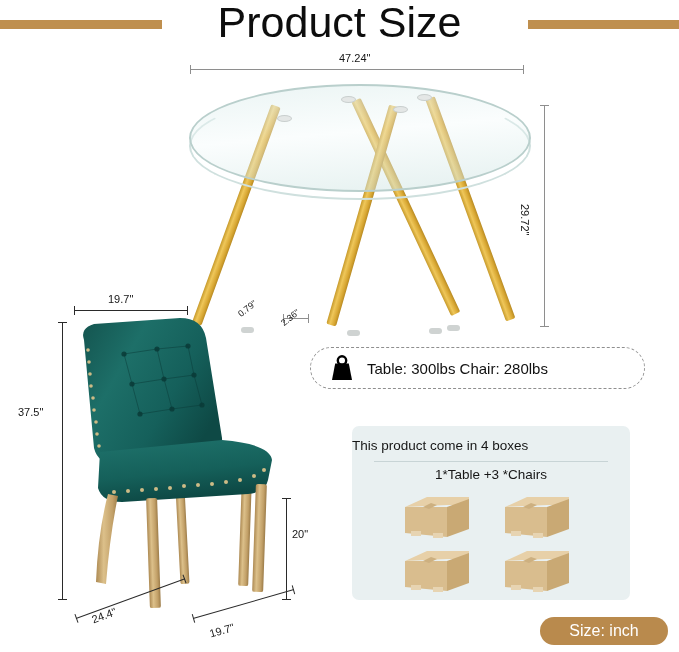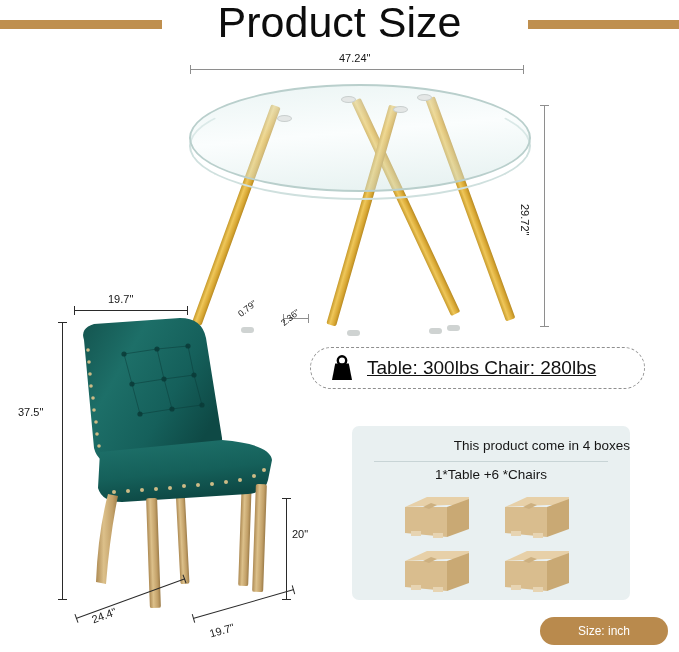--- a/index.html
+++ b/index.html
@@ -86,50 +86,50 @@
     background: #cfd3d2;
   }
 
   
   #weight-pill {
     position: absolute; left: 310px; top: 347px; width: 335px; height: 42px;
     border: 1px dashed #8f8f8f; border-radius: 21px;
     display: flex; align-items: center; padding-left: 16px; gap: 10px;
   }
   #weight-pill .label {
-    font-size: 19px; color: #111111; white-space: nowrap; text-decoration: underline;
+    font-size: 15px; color: #111111; white-space: nowrap;
   }
 
   
   #boxes-panel {
     position: absolute; left: 352px; top: 426px; width: 278px; height: 174px;
     background: #e9f0f1; border-radius: 7px;
     padding-top: 10px;
   }
   #boxes-panel .headline {
-    text-align: right; font-size: 13.5px; color: #161616; line-height: 20px;
+    text-align: left; font-size: 13.5px; color: #161616; line-height: 20px;
   }
   #boxes-panel .divider {
     width: 234px; height: 1px; background: #c8d4d6; margin: 5px auto 3px;
   }
   #boxes-panel .subline {
     text-align: center; font-size: 13.5px; color: #161616; line-height: 20px;
   }
   #box-grid {
     margin: 8px auto 0; width: 188px;
     display: grid; grid-template-columns: 1fr 1fr; grid-template-rows: 1fr 1fr;
     gap: 6px 12px;
   }
   .box { position: relative; width: 80px; height: 48px; }
 
   
   #size-badge {
     position: absolute; left: 540px; top: 617px; width: 128px; height: 28px;
     background: #b98a4d; border-radius: 14px;
-    color: #ffffff; font-size: 12px;
+    color: #ffffff; font-size: 16px;
     display: flex; align-items: center; justify-content: center;
   }
 
   
   #chair-illustration { position: absolute; left: 62px; top: 312px; width: 230px; height: 300px; }
 </style>
 </head>
 <body>
 
 <div id="header">
@@ -181,21 +181,21 @@
       <circle cx="15" cy="7.5" r="4.2" fill="none" stroke="#000000" stroke-width="2.4"></circle>
       <path d="M8.2 10.5 L21.8 10.5 L25 27 L5 27 Z" fill="#000000"></path>
     </svg>
   </span>
   <span class="label">Table: 300lbs  Chair: 280lbs</span>
 </div>
 
 <div id="boxes-panel">
   <div class="headline">This product come in 4 boxes</div>
   <div class="divider"></div>
-  <div class="subline">1*Table +6 *Chairs</div>
+  <div class="subline">1*Table +3 *Chairs</div>
   <div id="box-grid">
     <div class="box">
       <svg width="80" height="48" viewBox="0 0 80 48" aria-hidden="true">
         <polygon points="8,14 30,4 72,4 72,12 50,12" fill="#e7d0a8"></polygon>
         <polygon points="8,14 50,14 50,44 8,40" fill="#d9bd8e"></polygon>
         <polygon points="50,14 72,6 72,36 50,44" fill="#c9a974"></polygon>
         <polygon points="26,14 34,10 40,12 32,16" fill="#cdb080"></polygon>
         <rect x="14" y="38" width="10" height="5" fill="#e7d4b2"></rect>
         <rect x="36" y="40" width="10" height="5" fill="#e7d4b2"></rect>
       </svg>

